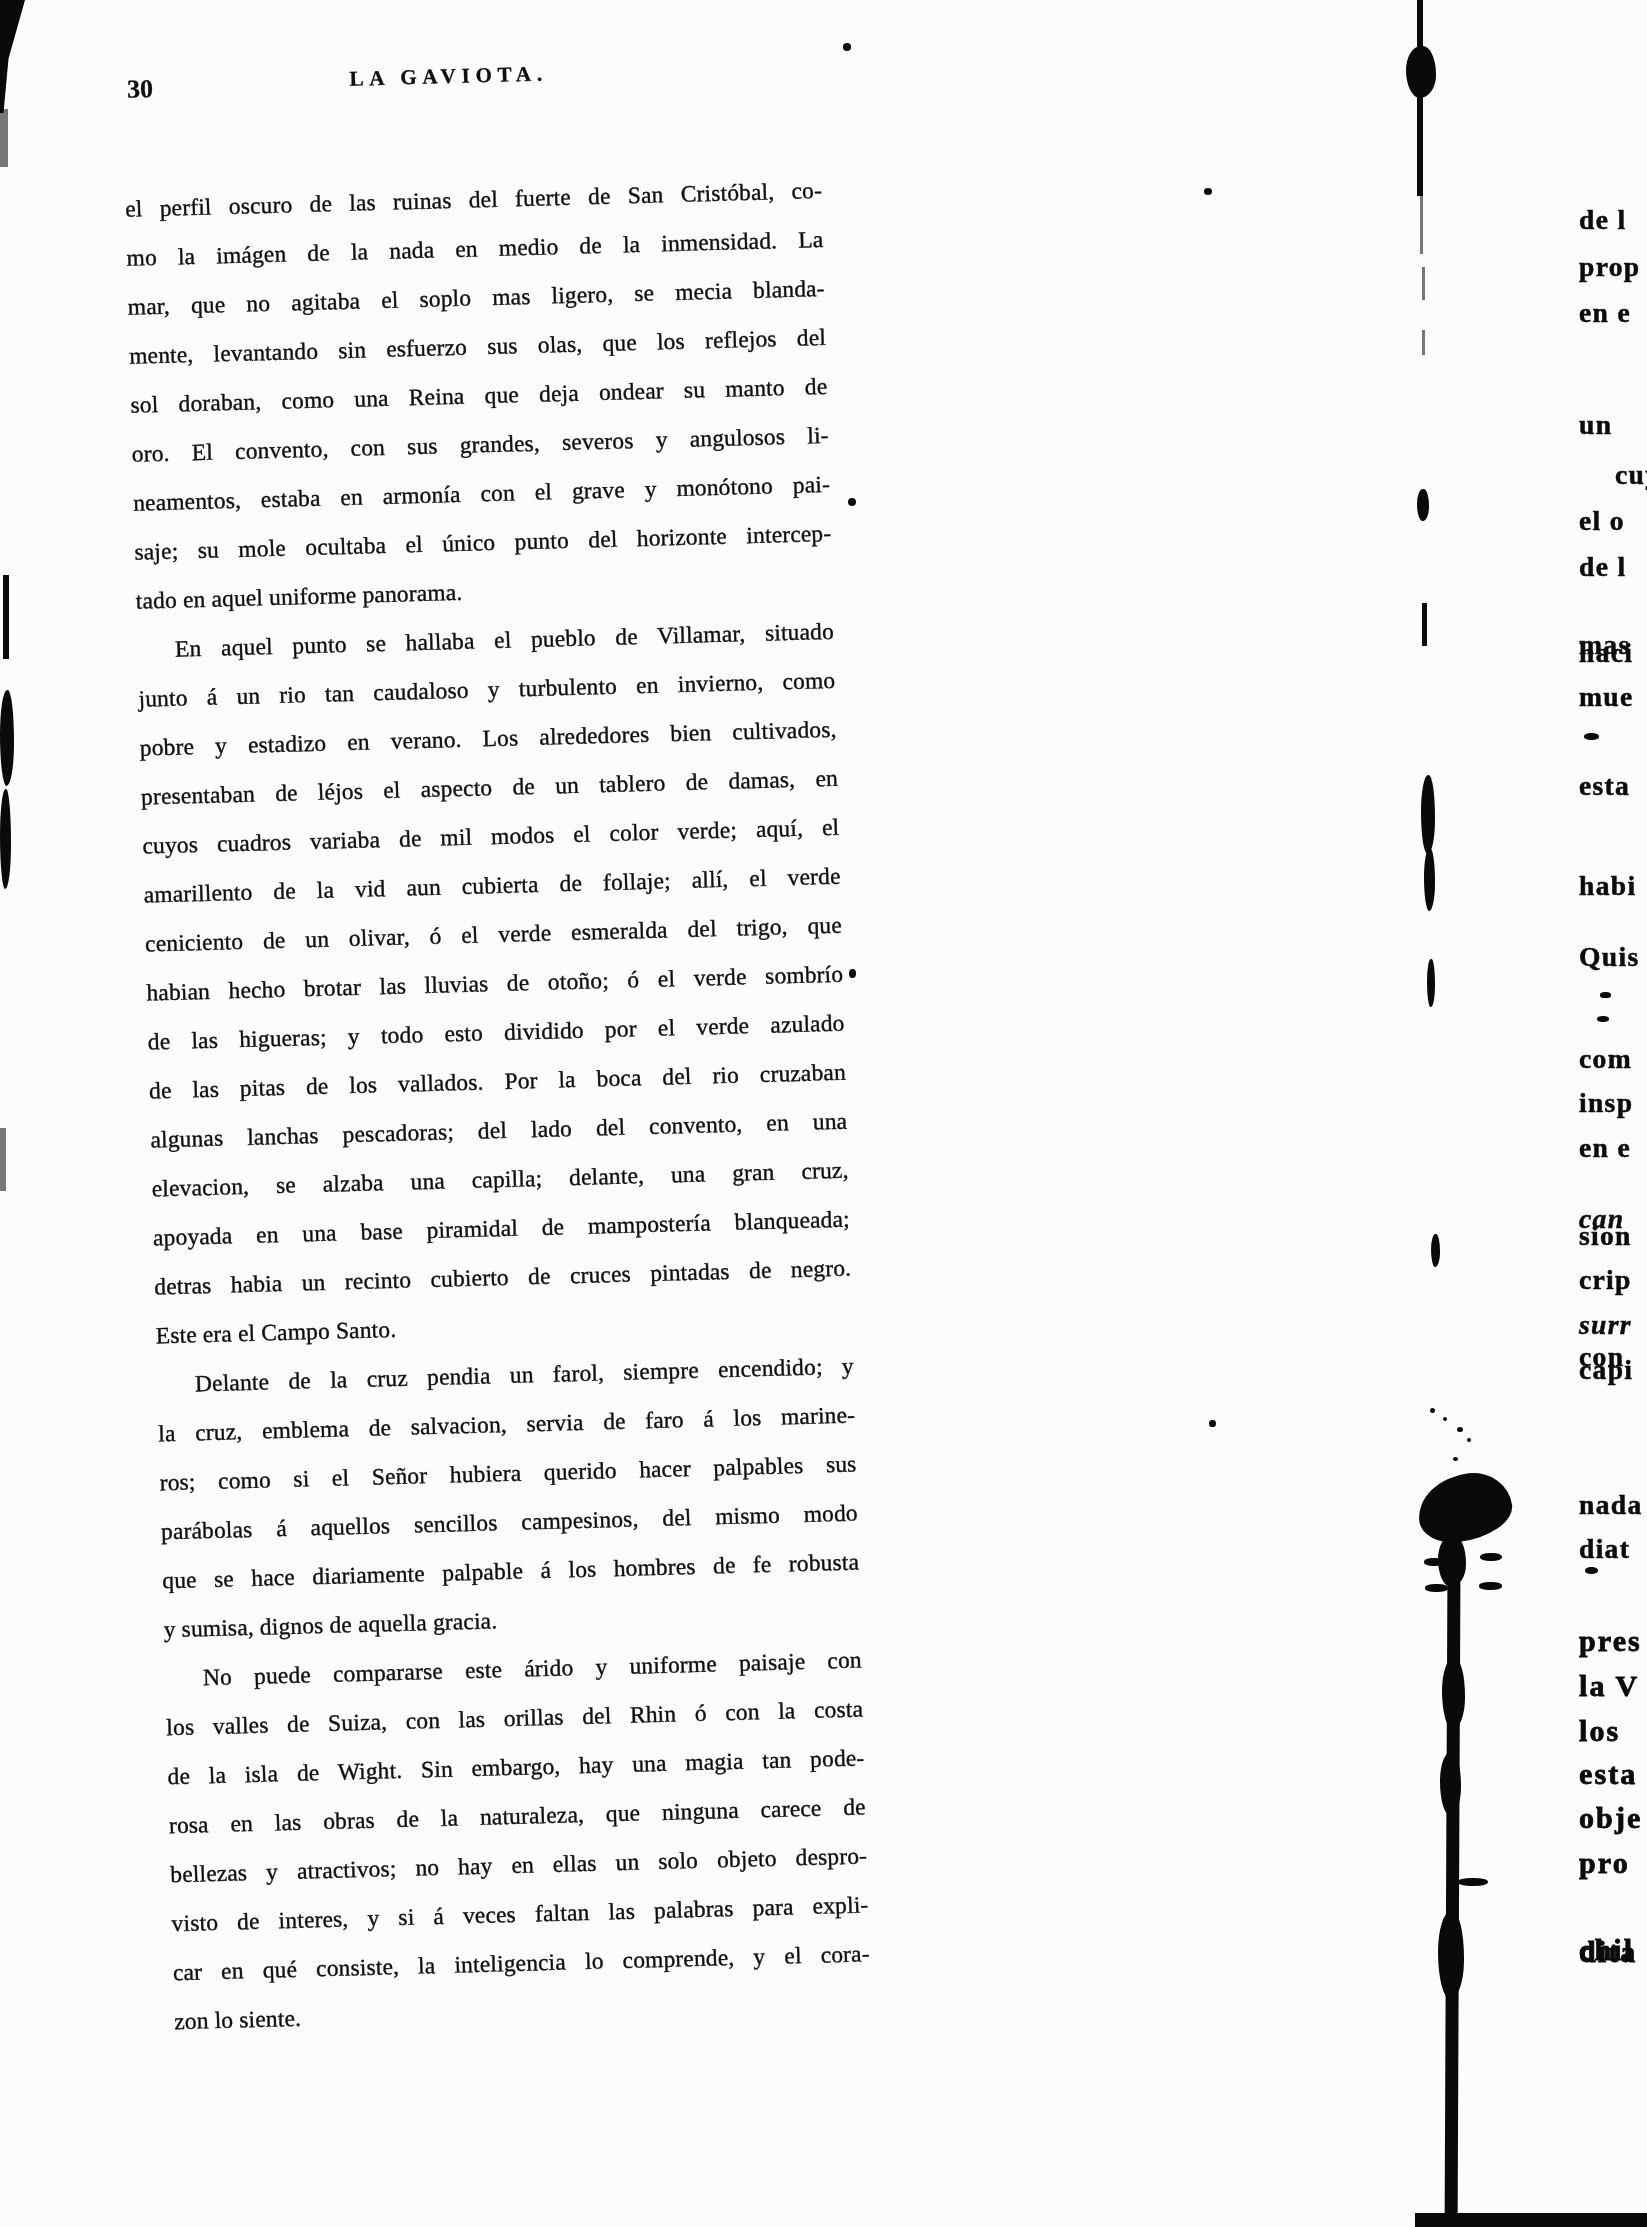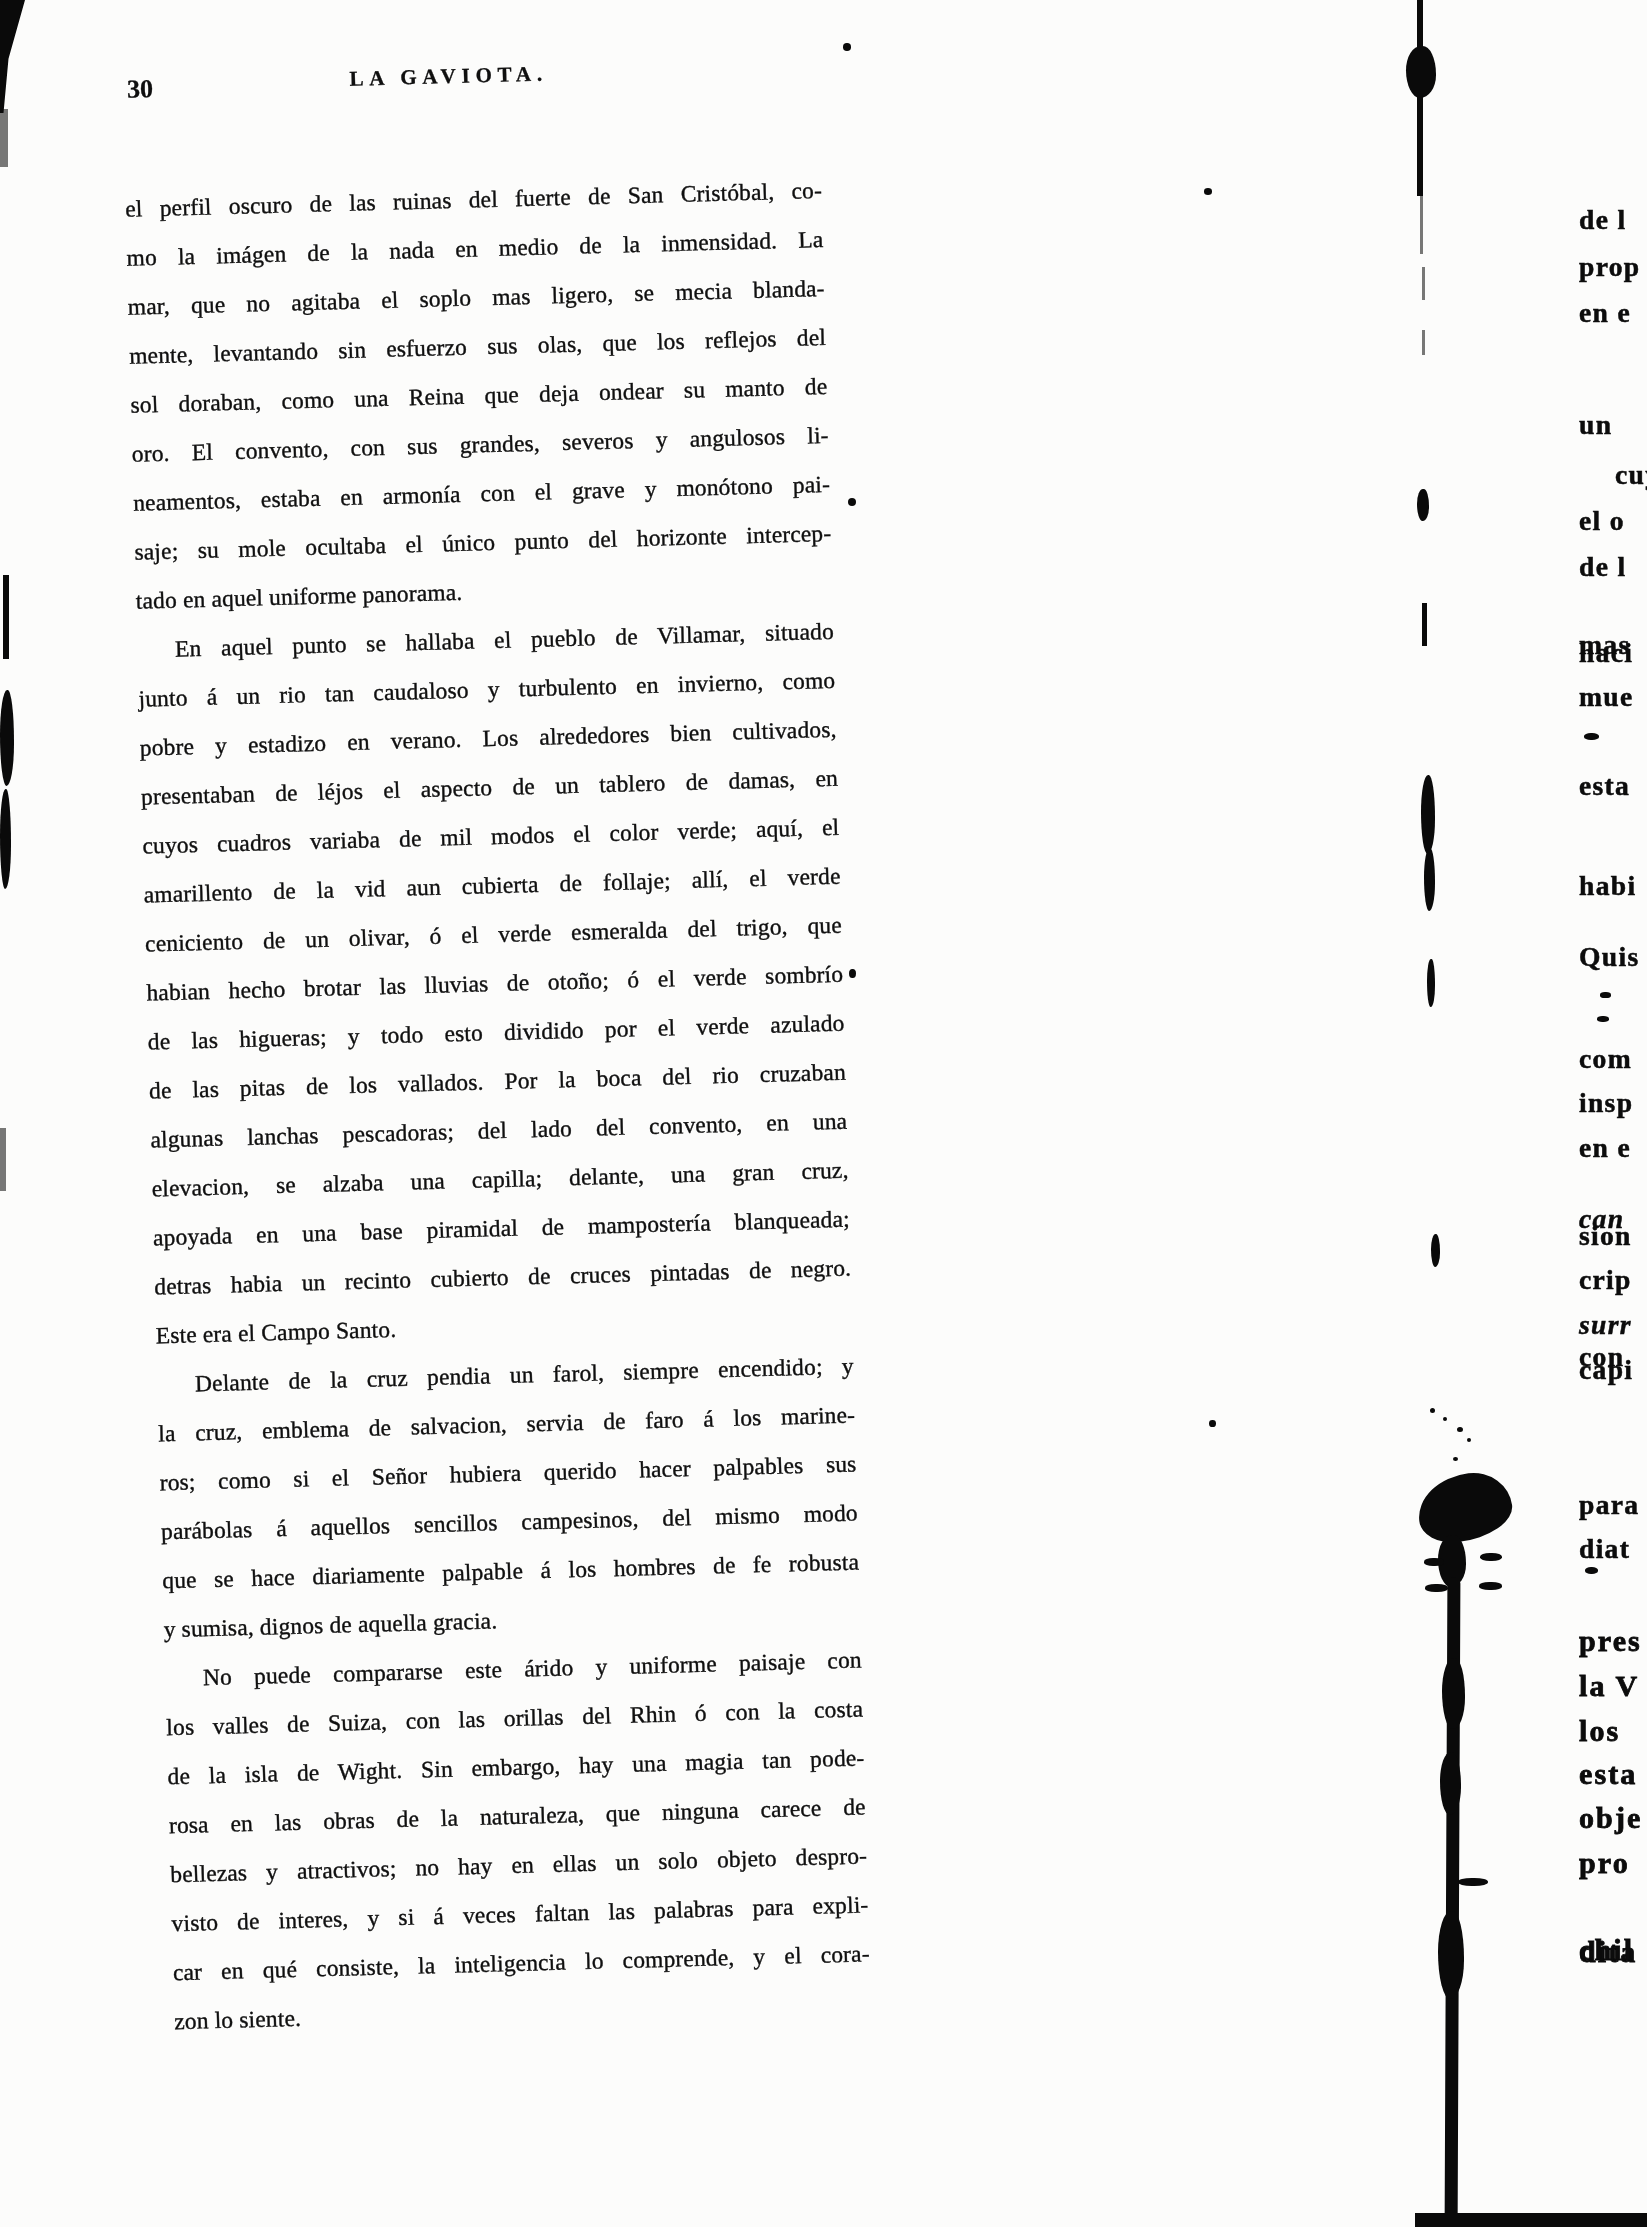--- a/index.html
+++ b/index.html
@@ -132,21 +132,21 @@
       <div class="fragment" style="top: 940px;">Quis</div>
       <div class="fragment" style="top: 1042px;">com</div>
       <div class="fragment" style="top: 1086px;">insp</div>
       <div class="fragment" style="top: 1131px;">en e</div>
       <div class="fragment italic" style="top: 1174px; margin-top: 28px;">can</div>
       <div class="fragment" style="top: 1219px;">sion</div>
       <div class="fragment" style="top: 1263px;">crip</div>
       <div class="fragment italic" style="top: 1308px;">surr</div>
       <div class="fragment" style="top: 1353px; text-align: right;">capi</div>
       <div class="fragment" style="top: 1340px;">con</div>
-      <div class="fragment" style="top: 1488px;">para</div>
+      <div class="fragment" style="top: 1488px;">nada</div>
       <div class="fragment" style="top: 1532px;">diat</div>
       <div class="fragment big" style="top: 1624px;">pres</div>
       <div class="fragment big" style="top: 1669px;">la V</div>
       <div class="fragment big" style="top: 1714px;">los</div>
       <div class="fragment big" style="top: 1757px;">esta</div>
       <div class="fragment big" style="top: 1801px;">obje</div>
       <div class="fragment big" style="top: 1846px;">pro</div>
       <div class="fragment big" style="top: 1935px; text-align: right;">dita</div>
       <div class="fragment big" style="top: 1933px;">chil</div>
     </div>

